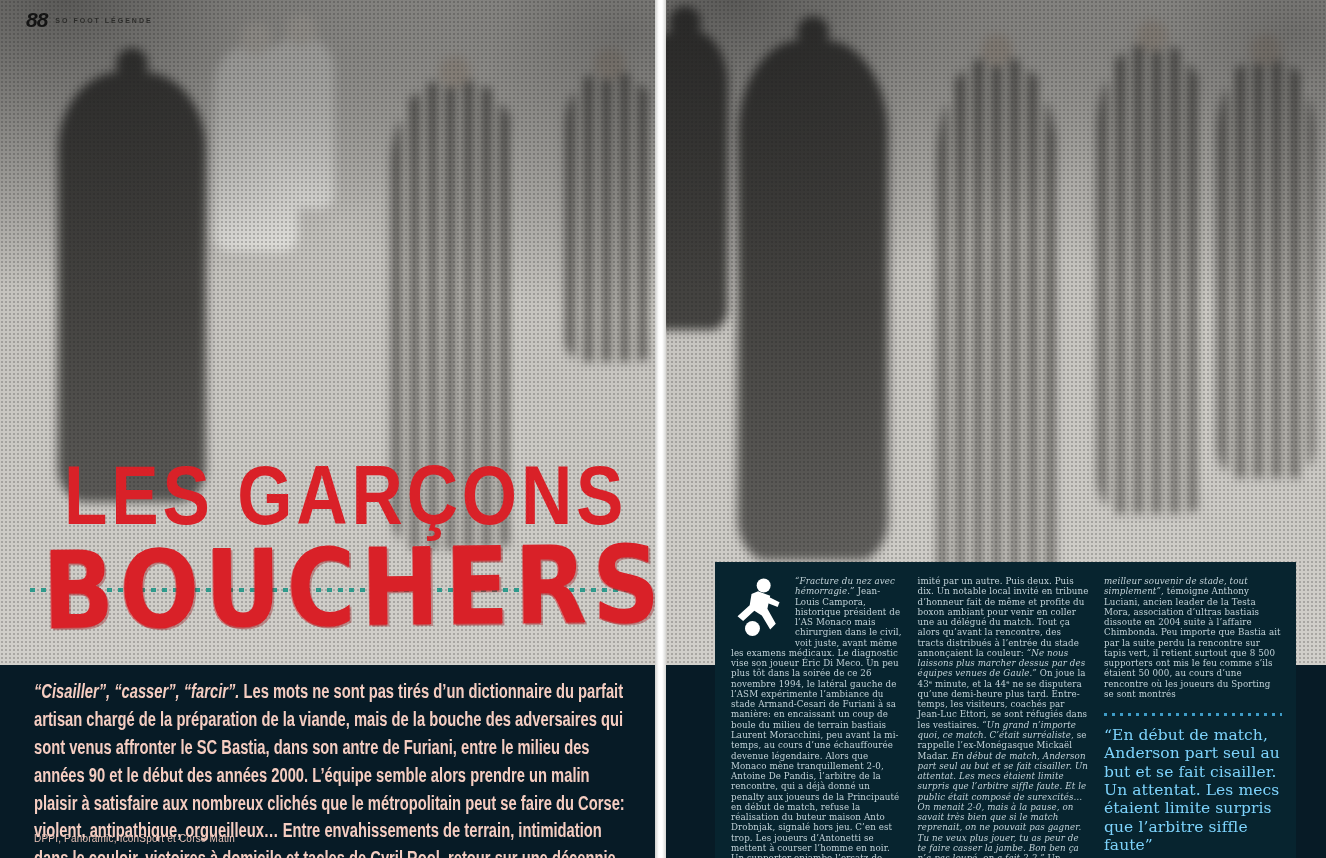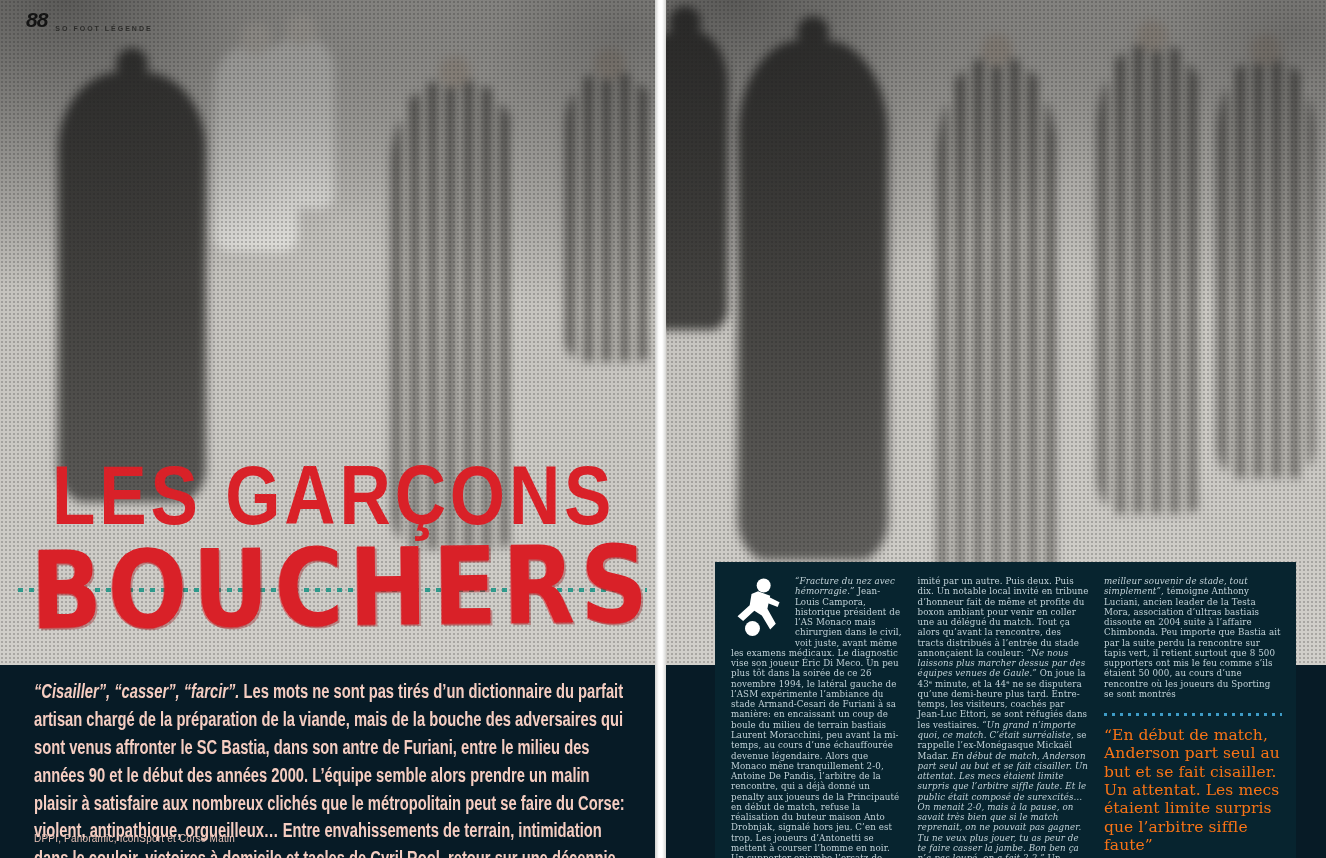--- a/index.html
+++ b/index.html
@@ -24,25 +24,25 @@
      background-size:4px 4px; opacity:.45; }
   .fig { position:absolute; filter:blur(5px); border-radius:42% 42% 18% 18%/18% 18% 8% 8%; }
   .fig::before { content:""; position:absolute; top:-24px; left:50%; transform:translateX(-50%);
      width:32px; height:32px; border-radius:50%; background:#2e2d2b; }
   .fig.dark   { background:#2e2d2b; }
   .fig.light  { background:#ecebe7; } .fig.light::before { background:#d9d4cc; }
   .fig.stripe { background:repeating-linear-gradient(90deg,#3d3b38 0 9px,#d4d2cc 9px 18px); }
   .fig.stripe::before { background:#b9aea2; }
 
   
-  .folio { position:absolute; top:8px; left:26px; z-index:5; display:flex; align-items:flex-end; gap:8px; }
+  .folio { position:absolute; top:8px; left:26px; z-index:5; display:flex; align-items:center; gap:8px; }
   .folio .num { font-size:21px; font-weight:bold; font-style:italic; color:#141414; letter-spacing:-1px; }
   .folio .mag { font-size:7px; font-weight:bold; letter-spacing:2px; color:#2d2d2b; text-transform:uppercase; }
 
-  .title-wrap { position:absolute; left:0; right:0; top:456px; z-index:6; }
+  .title-wrap { position:absolute; left:12px; right:0; top:456px; z-index:6; }
   .title-line1 { margin-left:52px; font-size:74px; line-height:.98; font-weight:800;
      color:#d92128; letter-spacing:4px; transform:scale(.96,1.12); transform-origin:0 0;
      font-family:"Liberation Sans",sans-serif; }
   .title-line2 { margin-left:30px; margin-top:14px; font-size:102px; line-height:.9; font-weight:800;
      color:#d92128; letter-spacing:6px; transform:rotate(-.6deg) scale(.92,1.05); transform-origin:0 0;
      font-family:"DejaVu Sans",sans-serif; text-shadow:2px 2px 0 rgba(155,15,20,.35), -1px 1px 0 rgba(217,33,40,.5);
      position:relative; z-index:2; }
   .dotline-title { position:absolute; left:18px; right:8px; top:132px; height:4px; z-index:1;
      background:repeating-linear-gradient(90deg,#2f9a8c 0 5px, transparent 5px 11px); }
 
@@ -59,21 +59,21 @@
   .col { width:178px; font-family:"DejaVu Serif",serif; font-size:8.7px; line-height:1.18;
      color:#c2d2d8; text-align:left; letter-spacing:.1px; }
   .col i { }
   .kicker-icon { float:left; width:56px; height:60px; margin:1px 8px 2px 0; }
   .kicker-icon svg { width:100%; height:100%; }
 
   .quote-block { margin-top:14px; }
   .dotline-quote { height:3px; margin-bottom:10px;
      background:repeating-linear-gradient(90deg,#3e9cc7 0 3px, transparent 3px 8px); }
   .pull-quote { font-family:"DejaVu Serif",serif; font-size:15.5px; line-height:1.18;
-     color:#f97316; letter-spacing:.1px; }
+     color:#7dd3fc; letter-spacing:.1px; }
 </style>
 </head>
 <body>
 
 <div class="spread">
 
   <div class="page page-left">
 
     <div class="photo">
       <div class="fig dark" style="left:58px;  top:72px;  width:148px; height:430px;"></div>

